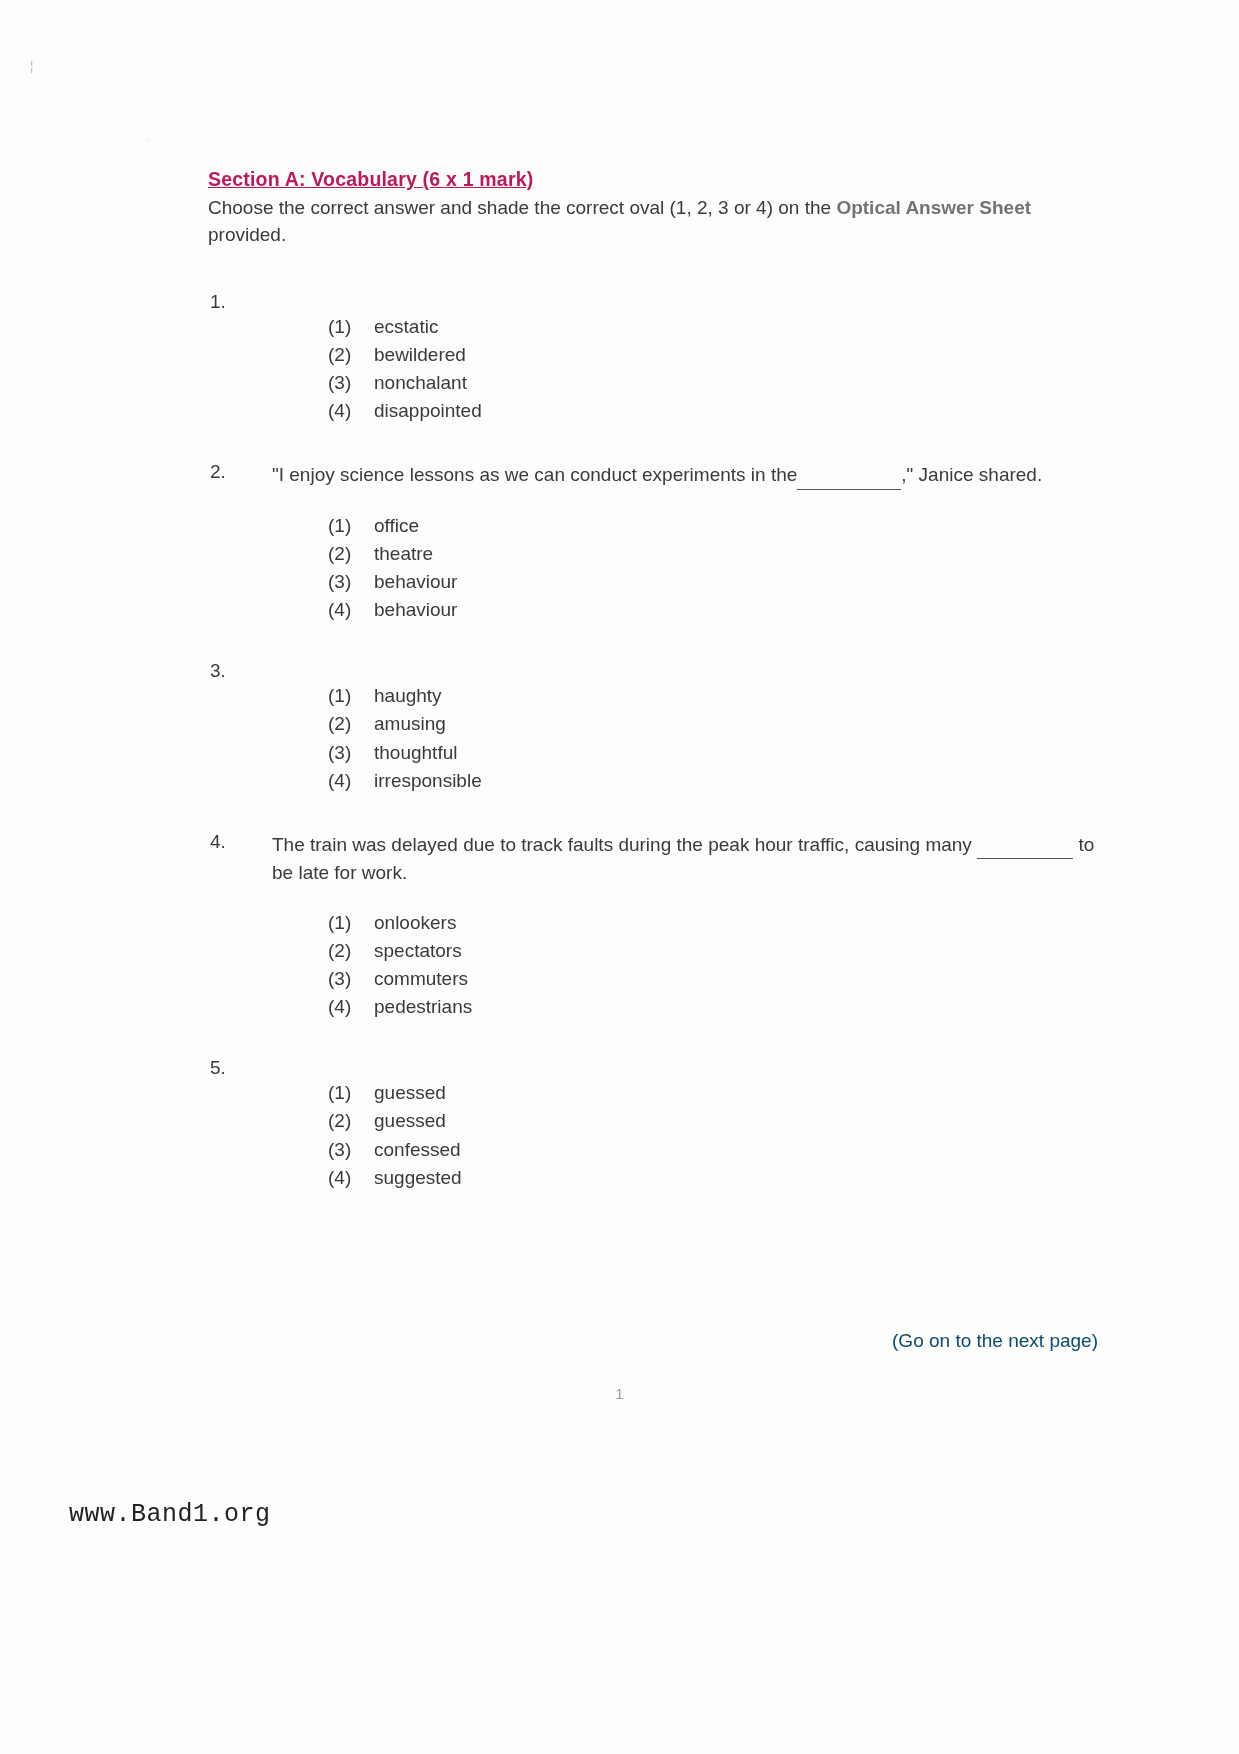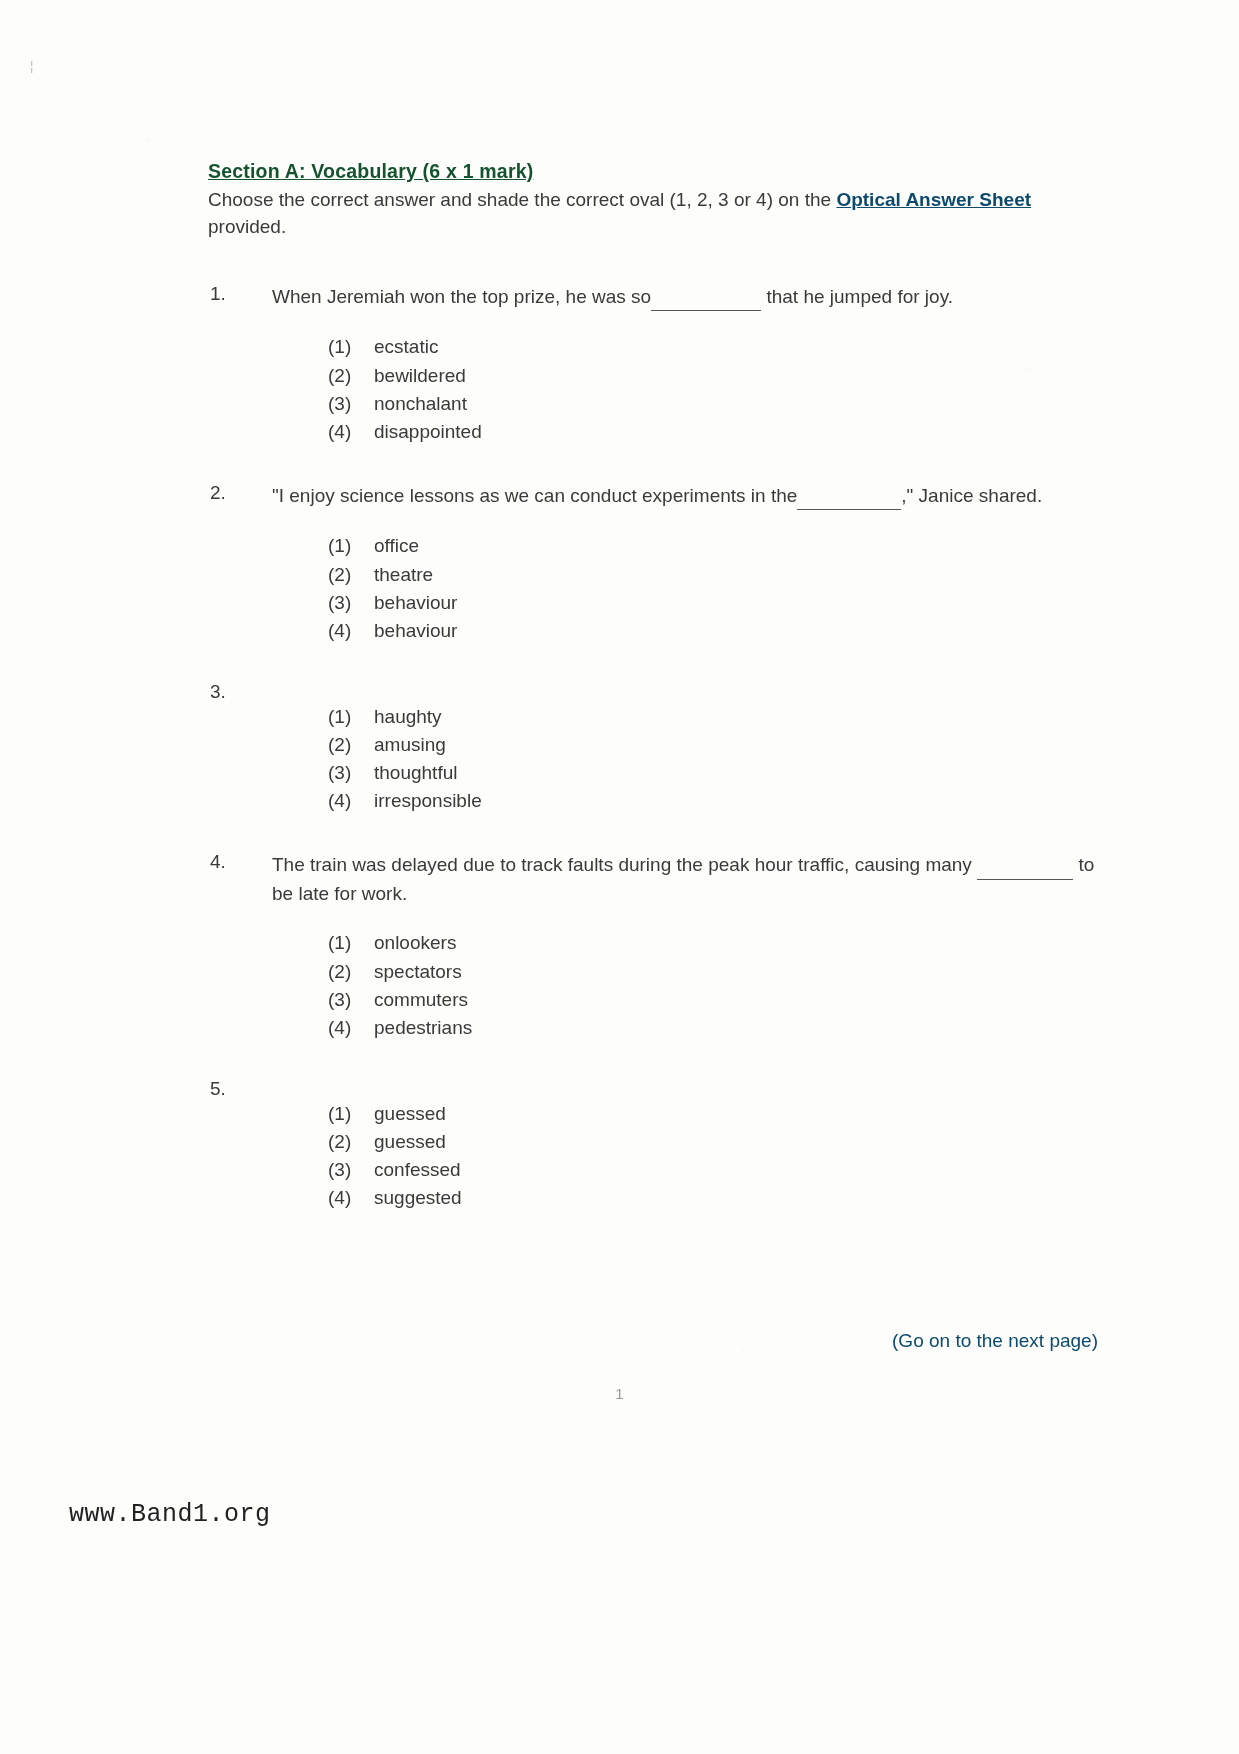--- a/index.html
+++ b/index.html
@@ -36,31 +36,31 @@
     position: absolute;
     left: 208px;
     top: 160px;
     width: 890px;
   }
   .sec-title {
     font-size: 19.5px;
     font-weight: bold;
     text-decoration: underline;
     letter-spacing: 0.2px;
-    color: #14532d;
-    margin: 0 0 4px 0;
+    color: #be185d;
+    margin: 8px 0 4px 0;
   }
   .sec-instr {
     font-size: 19px;
     line-height: 1.42;
     color: #3a3a3a;
     margin: 0 0 0 0;
     width: 860px;
   }
-  .sec-instr b { font-weight: bold; color: #0c4a6e; text-decoration: underline; }
+  .sec-instr b { font-weight: bold; color: #737373; }
 
   .q {
     display: flex;
     margin-top: 36px;
   }
   .q-num {
     width: 62px;
     flex: 0 0 62px;
     font-size: 19px;
     color: #3a3a3a;
@@ -138,21 +138,20 @@
 
   <div class="content">
 
     <div class="sec-title">Section A: Vocabulary (6 x 1 mark)</div>
 
     <div class="sec-instr"><span>Choose the correct answer and shade the correct oval (1, 2, 3 or 4) on the </span><b>Optical Answer Sheet</b><span> provided.</span></div>
 
     <div class="q" style="margin-top:42px;">
       <div class="q-num">1.</div>
       <div class="q-body">
-        <div class="q-stem"><span>When Jeremiah won the top prize, he was so</span><span class="blank" style="width:110px;">&nbsp;</span> <span>that he jumped for joy.</span></div>
         <div class="opts">
           <div class="opt">
               <span class="opt-key">(1)</span>
               <span>ecstatic</span>
             </div>
           <div class="opt">
               <span class="opt-key">(2)</span>
               <span>bewildered</span>
             </div>
           <div class="opt">

